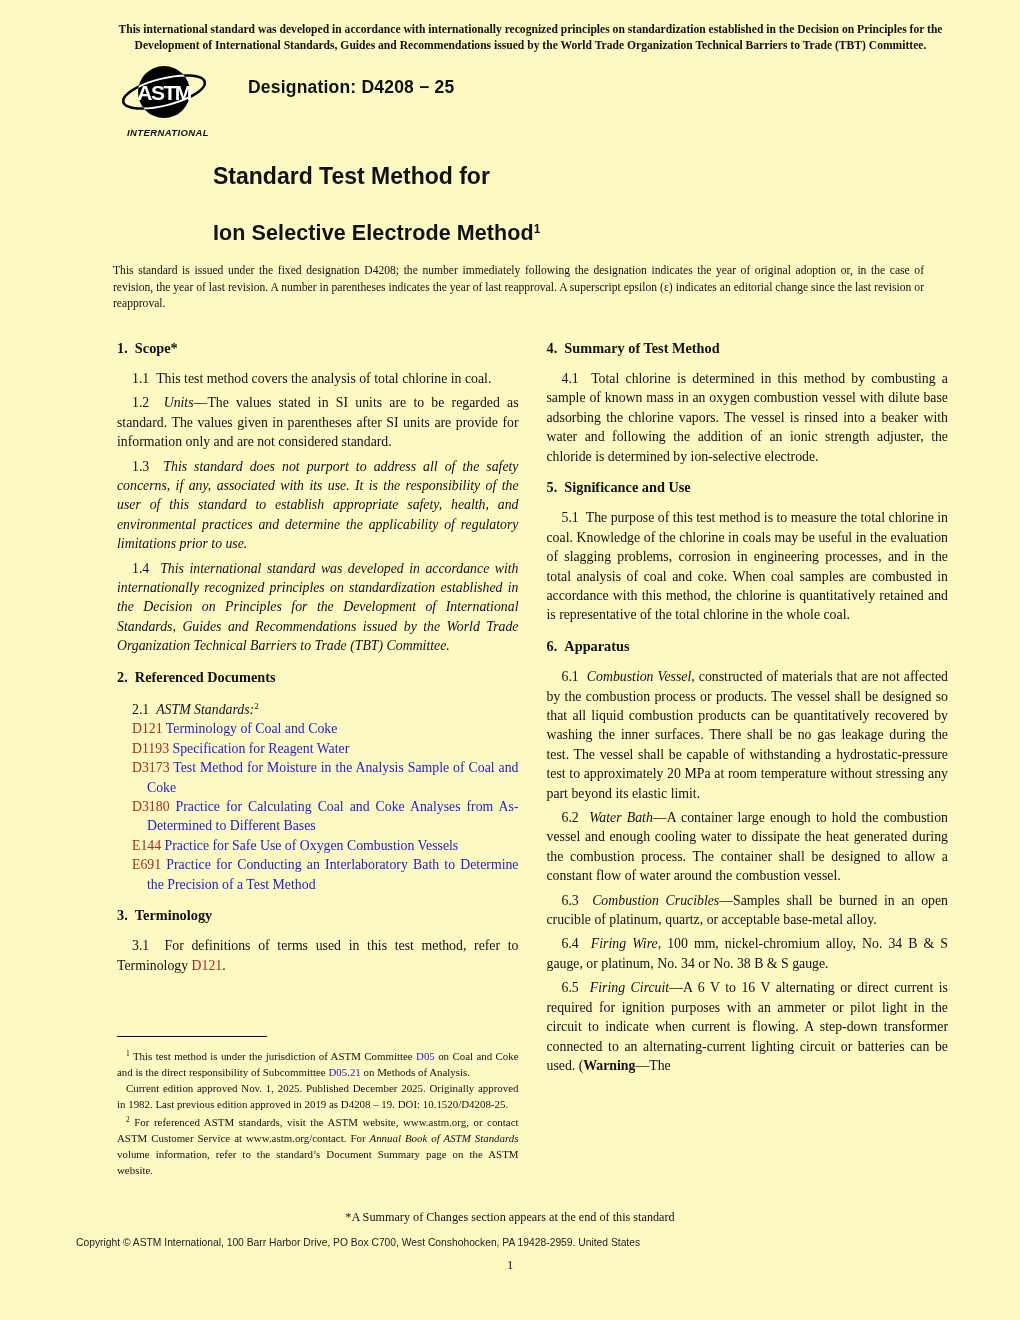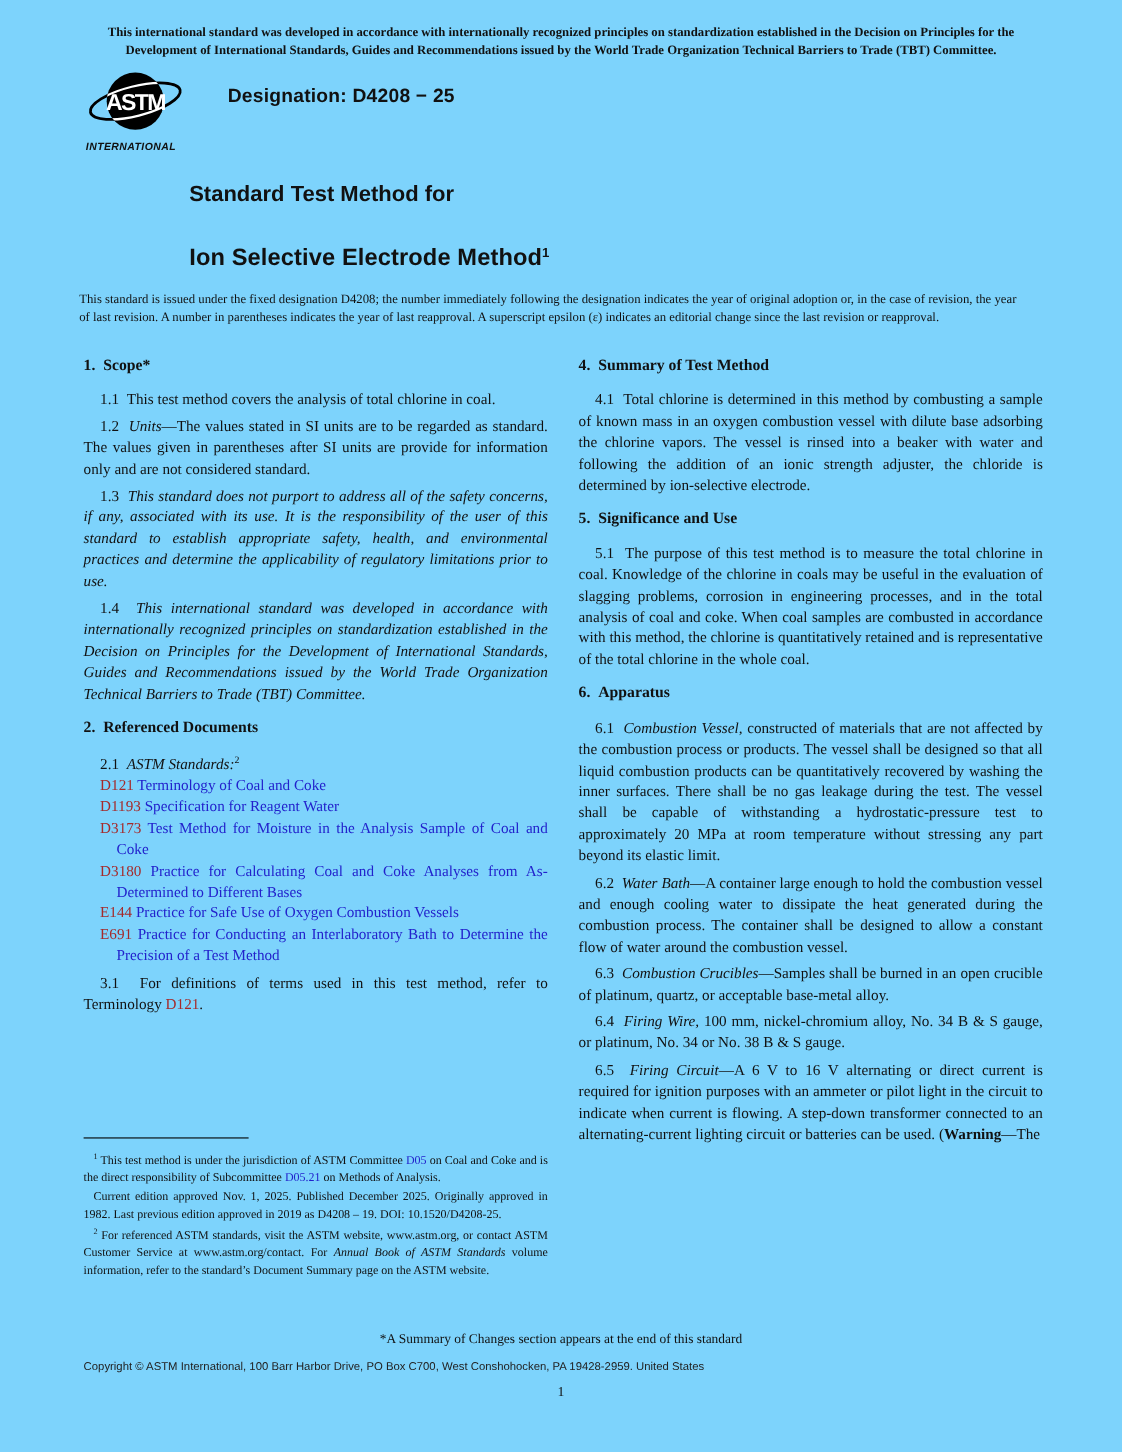--- a/index.html
+++ b/index.html
@@ -2,24 +2,25 @@
 <html><head>
 <meta charset="utf-8">
 <style>
   * { margin: 0; padding: 0; box-sizing: border-box; }
   html, body { background: #ffffff; }
   .page {
     position: relative;
     width: 1020px;
     height: 1320px;
     margin: 0 auto;
-    background: #7dd3fc;
+    background: #fef9c3;
     font-family: "Liberation Serif", serif;
     color: #111111;
     overflow: hidden;
+    padding-left: 41px;
   }
   .topnote {
     padding: 22px 74px 0 74px;
     text-align: center;
     font-weight: bold;
     font-size: 11.6px;
     line-height: 15.5px;
   }
   .masthead {
     display: flex;
@@ -28,32 +29,32 @@
     gap: 25px;
   }
   .logo { width: 90px; text-align: center; }
   .logo-sub {
     font-family: "Liberation Sans", sans-serif;
     font-weight: bold;
     font-style: italic;
     font-size: 9.5px;
     letter-spacing: 0.4px;
     margin-top: -2px;
-    text-align: left;
+    text-align: right;
   }
   .designation {
     font-family: "Liberation Sans", sans-serif;
     font-weight: bold;
     font-size: 17.5px;
     margin: 14px 0 0 14px;
     letter-spacing: 0.2px;
     text-align: right;
   }
   .titleblock { margin: 26px 74px 0 172px; font-family: "Liberation Sans", sans-serif; }
-  .kicker { font-weight: bold; font-size: 20px; line-height: 24px; }
+  .kicker { font-weight: bold; font-size: 23px; line-height: 24px; }
   .main-title { font-weight: bold; font-size: 21.5px; line-height: 27.5px; letter-spacing: 0.1px; }
   .main-title sup { font-size: 12px; vertical-align: 7px; }
   .issued {
     margin: 16px 96px 0 72px;
     font-size: 11.6px;
     line-height: 16.5px;
     text-align: justify;
   }
   .columns {
     display: flex;
@@ -169,20 +170,21 @@
       <p class="body nogap"><span>2.1&nbsp;&nbsp;</span><span class="italic">ASTM Standards:</span><sup class="bsup">2</sup></p>
       <ul class="reflist">
         <li><span class="ref-code">D121</span><span class="ref-title"> Terminology of Coal and Coke</span></li>
         <li><span class="ref-code">D1193</span><span class="ref-title"> Specification for Reagent Water</span></li>
         <li><span class="ref-code">D3173</span><span class="ref-title"> Test Method for Moisture in the Analysis Sample of Coal and Coke</span></li>
         <li><span class="ref-code">D3180</span><span class="ref-title"> Practice for Calculating Coal and Coke Analyses from As-Determined to Different Bases</span></li>
         <li><span class="ref-code">E144</span><span class="ref-title"> Practice for Safe Use of Oxygen Combustion Vessels</span></li>
         <li><span class="ref-code">E691</span><span class="ref-title"> Practice for Conducting an Interlaboratory Bath to Determine the Precision of a Test Method</span></li>
       </ul>
 
+      <h2 class="sec">3.&nbsp;&nbsp;Terminology</h2>
       <p class="body"><span>3.1&nbsp;&nbsp;For definitions of terms used in this test method, refer to Terminology </span><span class="inline-link-red">D121</span><span>.</span></p>
 
       <div class="footnotes">
         <div class="fnrule"></div>
         <p><sup>1</sup><span> This test method is under the jurisdiction of ASTM Committee </span><span class="inline-link-blue">D05</span><span> on Coal and Coke and is the direct responsibility of Subcommittee </span><span class="inline-link-blue">D05.21</span><span> on Methods of Analysis.</span></p>
         <p>Current edition approved Nov. 1, 2025. Published December 2025. Originally approved in 1982. Last previous edition approved in 2019 as D4208 – 19. DOI: 10.1520/D4208-25.</p>
         <p><sup>2</sup><span> For referenced ASTM standards, visit the ASTM website, www.astm.org, or contact ASTM Customer Service at www.astm.org/contact. For </span><span class="italic">Annual Book of ASTM Standards</span><span> volume information, refer to the standard’s Document Summary page on the ASTM website.</span></p>
       </div>
     </div>
 

